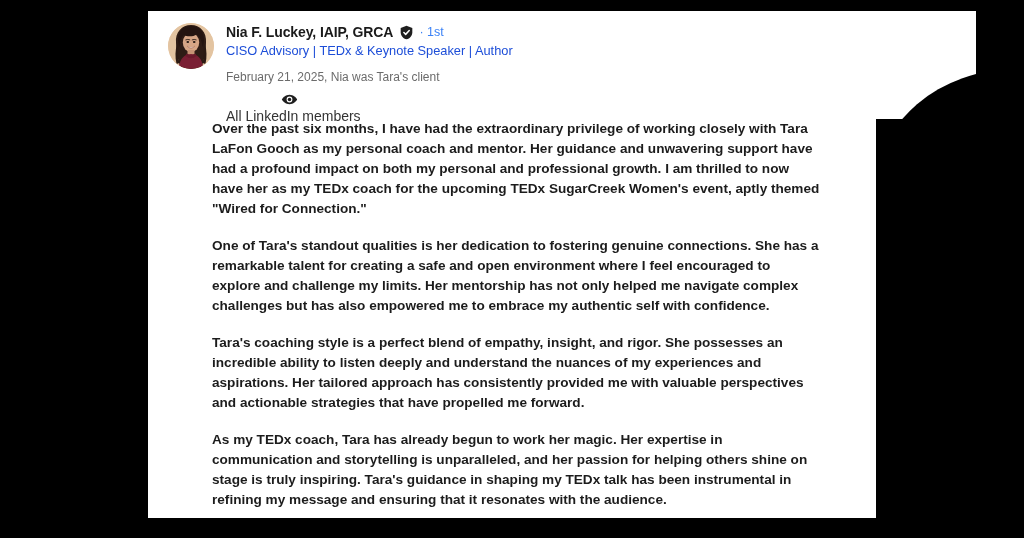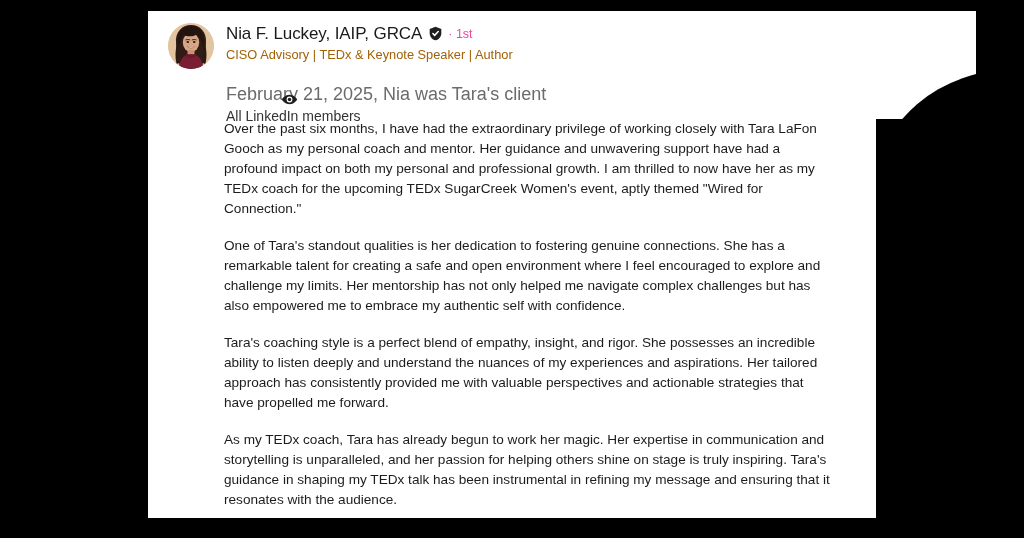--- a/index.html
+++ b/index.html
@@ -81,50 +81,50 @@
 
   .who { flex: 1 1 auto; min-width: 0; padding-top: 1px; }
 
   .name-line {
     display: flex;
     align-items: center;
     white-space: nowrap;
     line-height: 1.15;
   }
   .name {
-    font-size: 17px;
-    font-weight: 400;
+    font-size: 14px;
+    font-weight: 700;
     color: #1a1a1a;
     letter-spacing: -0.1px;
   }
   .verified-badge {
     display: inline-flex;
     align-items: center;
     margin-left: 6px;
     flex: 0 0 auto;
   }
   .verified-badge svg { display: block; width: 15px; height: 15px; }
   .degree {
     font-size: 12.5px;
-    color: #ec4899;
+    color: #3b82f6;
     margin-left: 5px;
     font-weight: 400;
   }
 
   .headline {
     font-size: 12.8px;
-    color: #a16207;
+    color: #1d4ed8;
     margin-top: 3px;
     line-height: 1.3;
     white-space: nowrap;
   }
   .relationship {
-    font-size: 18px;
+    font-size: 12px;
     color: #6b6b6b;
-    margin-top: 20px;
+    margin-top: 10px;
     line-height: 1.3;
     white-space: nowrap;
   }
 
   
   .visibility {
     position: absolute;
     left: 78px;
     top: 80px;
     display: flex;
@@ -135,23 +135,24 @@
   .eye-icon svg { display: block; width: 17px; height: 17px; }
   .visibility-label {
     font-size: 14px;
     color: #333333;
     line-height: 1.2;
   }
 
   
   .rec-body {
     position: absolute;
-    left: 76px;
+    left: 64px;
     top: 108px;
     width: 608px;
+    font-weight: bold;
   }
   .rec-body p {
     margin: 0 0 17px 0;
     font-size: 13.6px;
     line-height: 1.47;
     color: #1c1c1c;
     text-align: left;
   }
   .rec-body p:last-child { margin-bottom: 12px; }
 </style>

